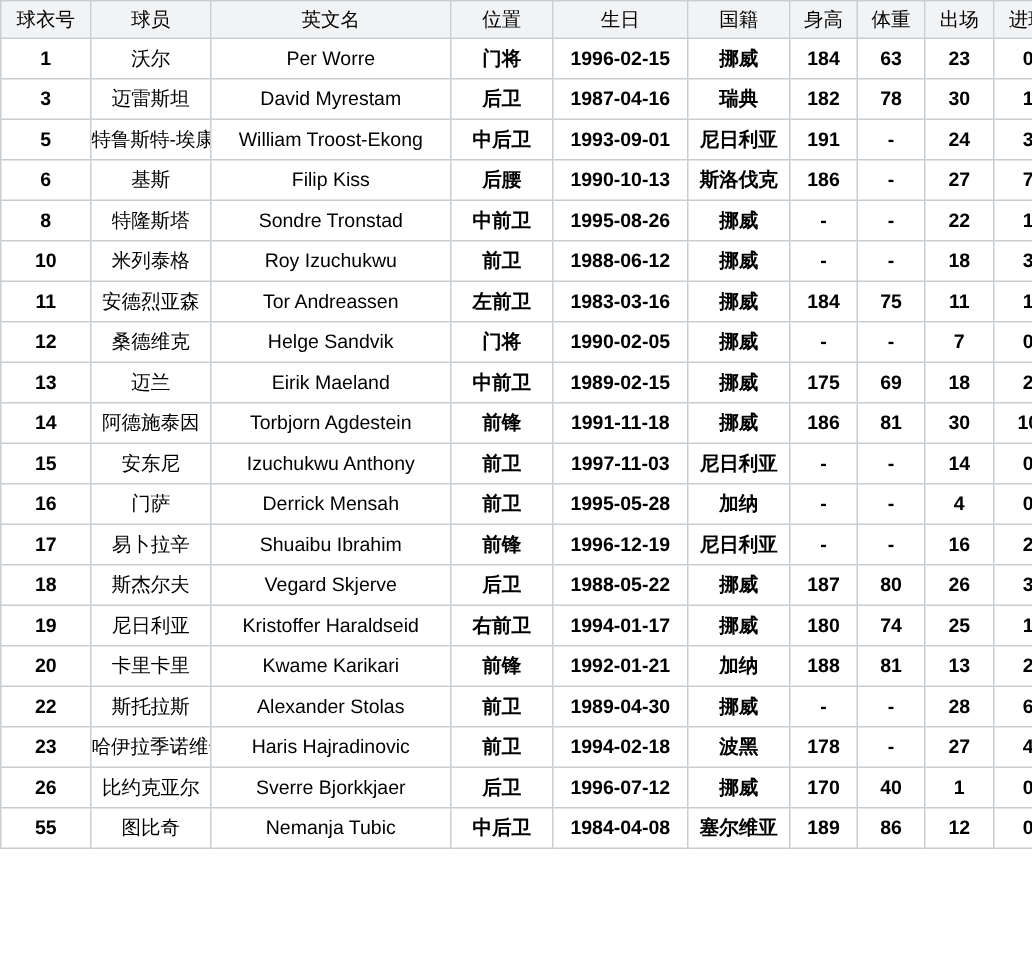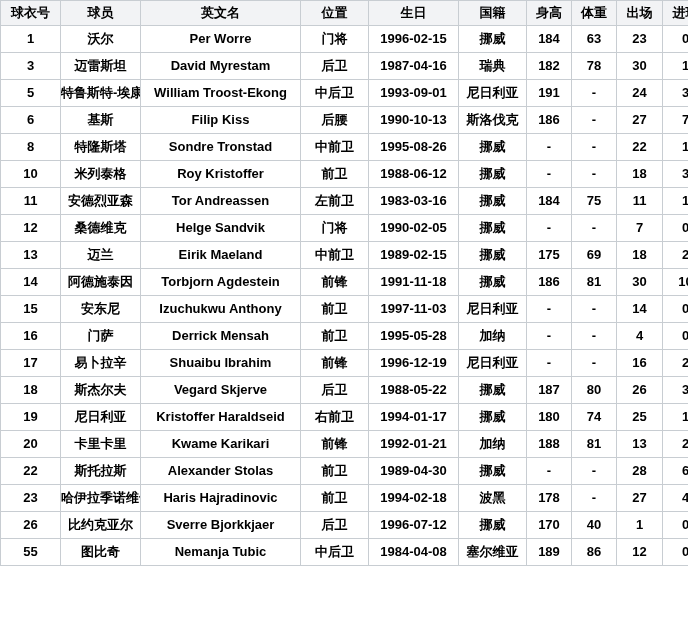--- a/index.html
+++ b/index.html
@@ -26,36 +26,36 @@
     font-size: 13px;
     color: #000000;
     padding: 0;
     height: 26px;
     line-height: 26px;
     overflow: hidden;
     white-space: nowrap;
   }
   table.roster thead th {
     background: #f2f3f5;
-    font-weight: bold;
+    font-weight: normal;
     font-size: 13px;
     height: 24px;
     line-height: 24px;
   }
   table.roster tbody td {
     background: #ffffff;
   }
   td.num, td.pos, td.bd, td.nat, td.h, td.w, td.ap, td.g {
     font-weight: bold;
   }
   td.name-cn {
-    font-weight: bold;
+    font-weight: normal;
   }
   td.name-en {
-    font-weight: bold;
+    font-weight: normal;
   }
   
   col.c-num   { width: 60px; }
   col.c-cn    { width: 80px; }
   col.c-en    { width: 160px; }
   col.c-pos   { width: 68px; }
   col.c-bd    { width: 90px; }
   col.c-nat   { width: 68px; }
   col.c-h     { width: 45px; }
   col.c-w     { width: 45px; }
@@ -149,21 +149,21 @@
         <td class="bd">1995-08-26</td>
         <td class="nat">挪威</td>
         <td class="h">-</td>
         <td class="w">-</td>
         <td class="ap">22</td>
         <td class="g">1</td>
       </tr>
       <tr>
         <td class="num">10</td>
         <td class="name-cn">米列泰格</td>
-        <td class="name-en">Roy Kristoffer</td>
+        <td class="name-en">Roy Izuchukwu</td>
         <td class="pos">前卫</td>
         <td class="bd">1988-06-12</td>
         <td class="nat">挪威</td>
         <td class="h">-</td>
         <td class="w">-</td>
         <td class="ap">18</td>
         <td class="g">3</td>
       </tr>
       <tr>
         <td class="num">11</td>

